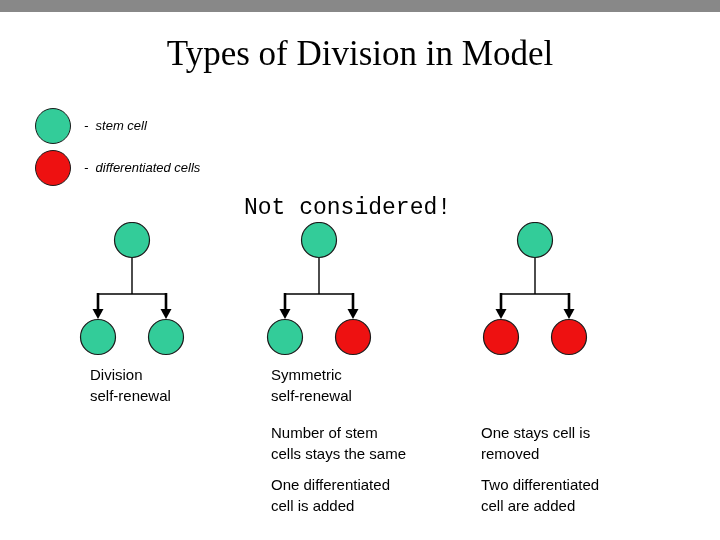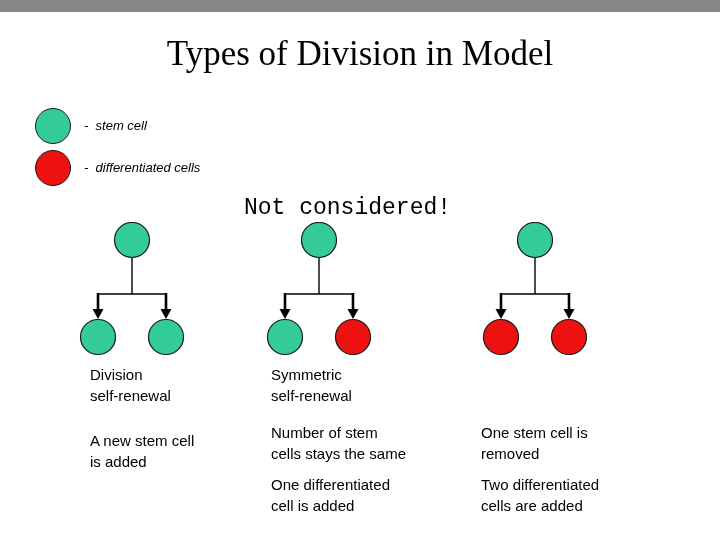--- a/index.html
+++ b/index.html
@@ -118,28 +118,26 @@
         <polygon points="83.5,87 94.5,87 89,97"></polygon>
       </g>
       <circle cx="55" cy="18" r="17.5" stroke="#1b1b1b" stroke-width="1.2" fill="#33cc99"></circle>
       <circle cx="21" cy="115" r="17.5" stroke="#1b1b1b" stroke-width="1.2" fill="#ee1111"></circle>
       <circle cx="89" cy="115" r="17.5" stroke="#1b1b1b" stroke-width="1.2" fill="#ee1111"></circle>
     </svg>
   </div>
 
   <div class="division-label" style="left:90px;  top:352px;">Division
 self-renewal</div>
-  <div class="division-effect" style="left:90px;  top:418px;">A new stem cell
-is added</div>
 
   <div class="division-label" style="left:271px; top:352px;">Symmetric
 self-renewal</div>
   <div class="division-effect" style="left:271px; top:410px;">Number of stem
 cells stays the same</div>
   <div class="division-effect" style="left:271px; top:462px;">One differentiated
 cell is added</div>
 
-  <div class="division-effect" style="left:481px; top:410px;">One stem cell is
+  <div class="division-effect" style="left:481px; top:410px;">One stays cell is
 removed</div>
   <div class="division-effect" style="left:481px; top:462px;">Two differentiated
-cells are added</div>
+cell are added</div>
 
 </div>
 
 </body></html>

